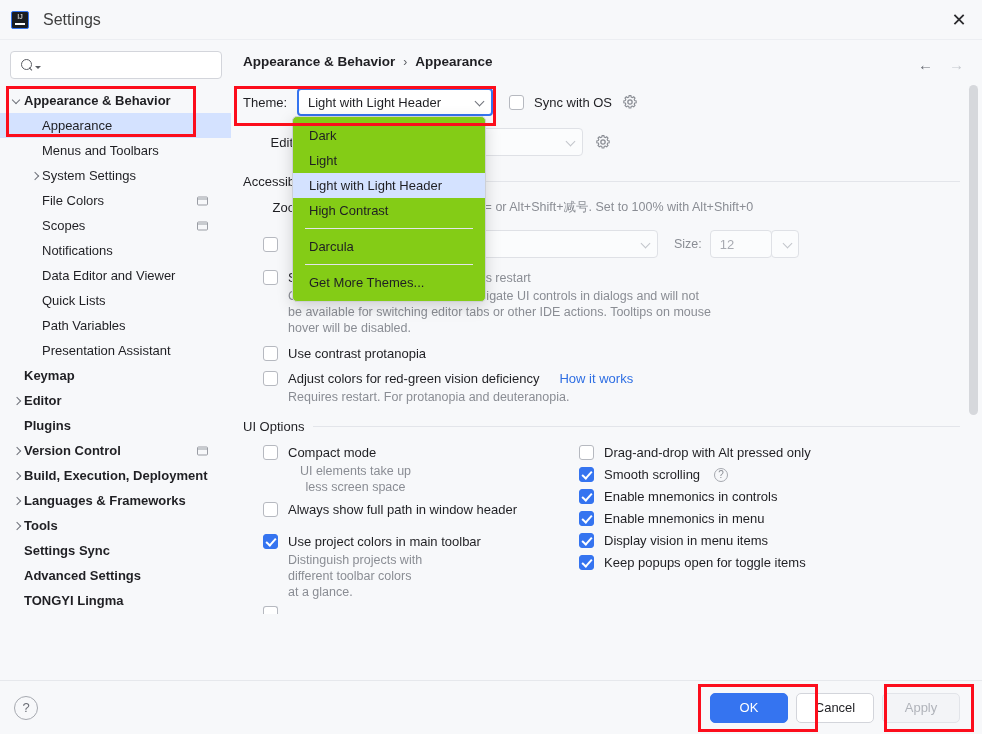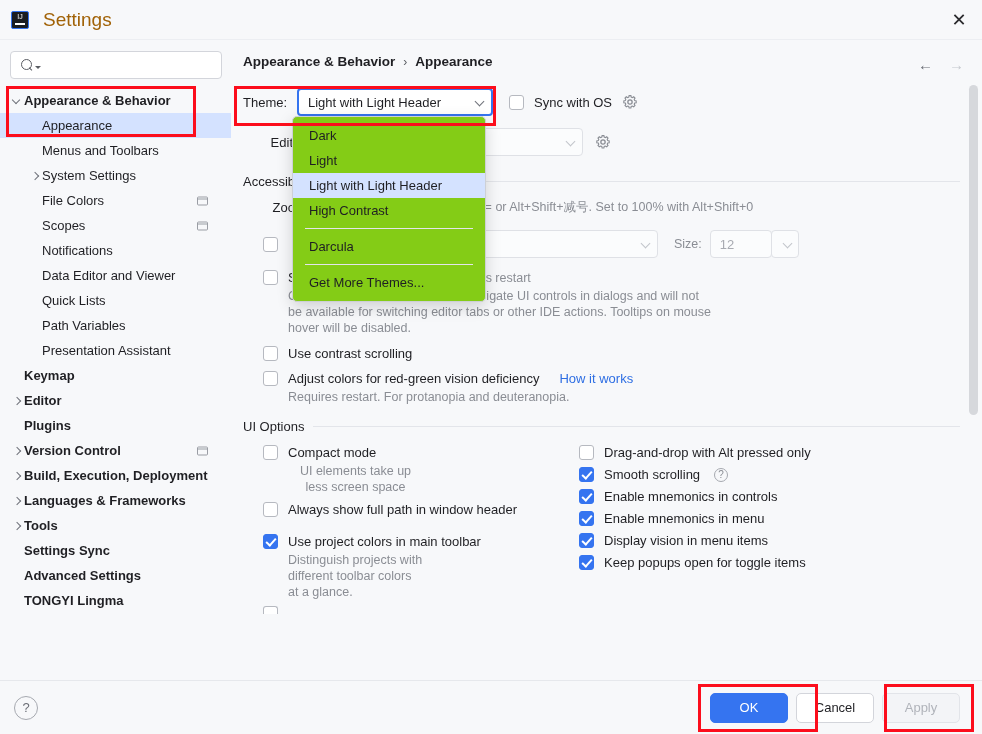--- a/index.html
+++ b/index.html
@@ -34,21 +34,21 @@
     content: "IJ";
     position: absolute; left: 0; right: 0; top: 0px;
     font-size: 7px; line-height: 9px; color:#fff; text-align:center;
     font-family: "Liberation Sans", sans-serif;
   }
   .ij-logo::after {
     content:""; position:absolute; left:3px; right:3px; bottom:3px;
     height:2px; background:#fff;
   }
   .title-text {
-    margin-left: 14px; font-size: 19px; color: #a16207;
+    margin-left: 14px; font-size: 16px; color: #404040;
   }
   .win-close {
     position: absolute; right: 0; top: 0;
     width: 46px; height: 40px;
     display: flex; align-items: center; justify-content: center;
     color: #2b2b2e; font-size: 18px;
     cursor: default;
   }
 
   
@@ -434,21 +434,21 @@
             <div class="cbx-row" style="padding-left: 20px;">
               <span class="cbx"></span>
               <span class="cbx-label">Support screen readers</span>
               <span class="muted" style="margin-left: 8px;">Requires restart</span>
             </div>
             <div class="muted" style="padding-left: 45px; margin-top: 3px; max-width: 470px; line-height: 16px;">Ctrl+Tab and Ctrl+Shift+Tab will navigate UI controls in dialogs and will not be available for switching editor tabs or other IDE actions. Tooltips on mouse hover will be disabled.</div>
           </div>
           <div style="margin-top: 10px;">
             <div class="cbx-row" style="padding-left: 20px;">
               <span class="cbx"></span>
-              <span class="cbx-label">Use contrast scrolling</span>
+              <span class="cbx-label">Use contrast protanopia</span>
             </div>
           </div>
           <div style="margin-top: 10px;">
             <div class="cbx-row" style="padding-left: 20px;">
               <span class="cbx"></span>
               <span class="cbx-label">Adjust colors for red-green vision deficiency</span>
               <span class="link" style="margin-left: 10px;">How it works</span>
             </div>
             <div class="muted" style="padding-left: 45px; margin-top: 3px; max-width: 470px; line-height: 16px;">Requires restart. For protanopia and deuteranopia.</div>
           </div>

